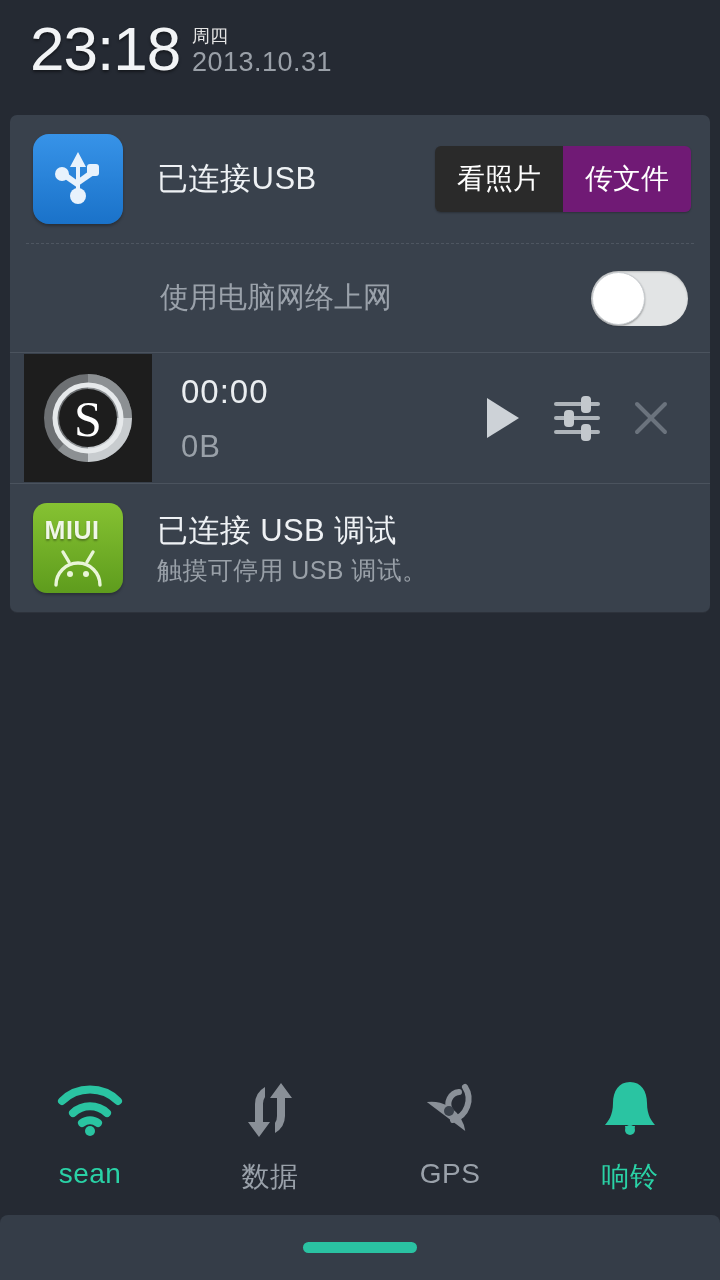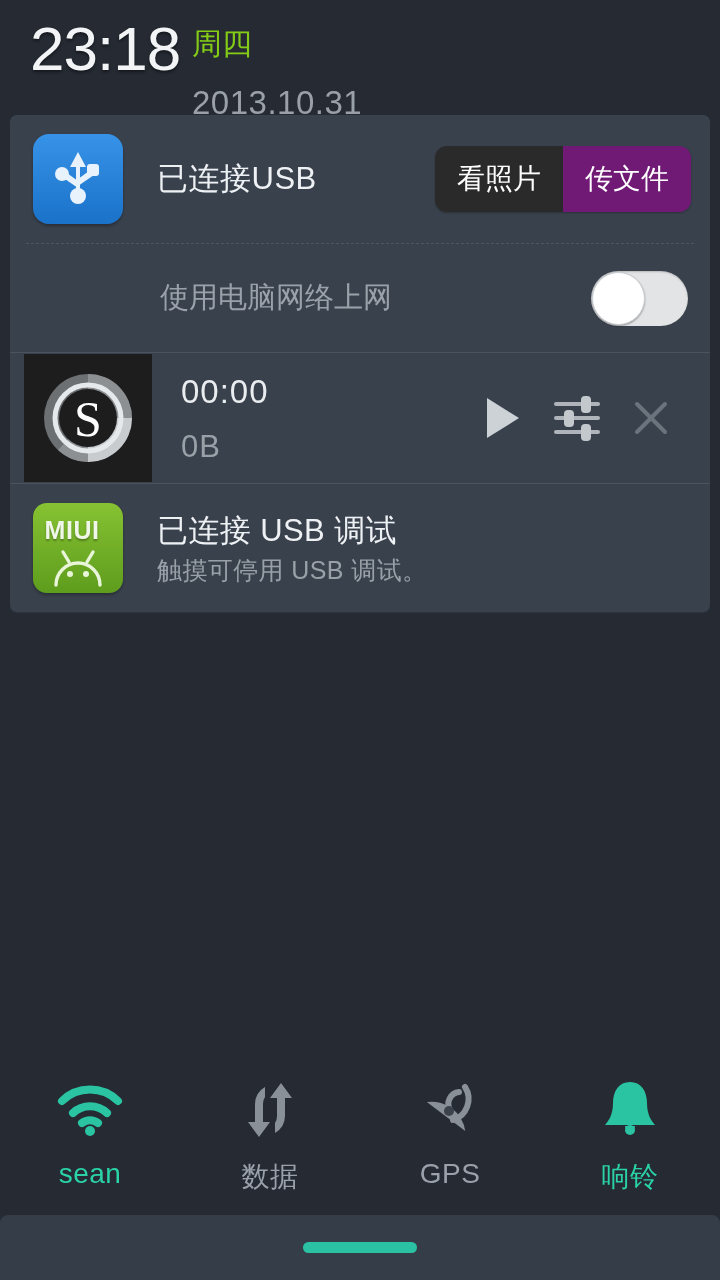--- a/index.html
+++ b/index.html
@@ -39,28 +39,27 @@
     letter-spacing: -1px;
     line-height: 1;
     text-shadow: 0 2px 3px rgba(0,0,0,0.45);
   }
   .clock-date-wrap {
     position: absolute;
     left: 192px; top: 26px;
     line-height: 1.18;
   }
   .clock-weekday {
-    font-size: 30px;
-    color: #84cc16;
+    font-size: 18px;
+    color: #e5e5e5;
   }
   .clock-date {
-    font-size: 33px;
+    font-size: 27px;
     color: #9aa0a8;
     letter-spacing: 0.5px;
-    margin-top: 23px;
   }
 
   
   .panel {
     position: absolute;
     left: 10px; top: 115px;
     width: 700px;
     background: #39414c;
     border-radius: 7px;
     overflow: hidden;
@@ -101,21 +100,21 @@
     margin-left: 34px;
     font-size: 31px;
     color: #eef1f4;
     flex: 1 1 auto;
     letter-spacing: 0.5px;
   }
 
   .segmented {
     display: flex;
     margin-right: 19px;
-    border-radius: 12px;
+    border-radius: 6px;
     overflow: hidden;
     flex: 0 0 auto;
     box-shadow: 0 1px 2px rgba(0,0,0,0.25);
   }
   .seg-btn {
     font-size: 28px;
     padding: 0 22px;
     height: 66px;
     line-height: 66px;
     color: #ffffff;

